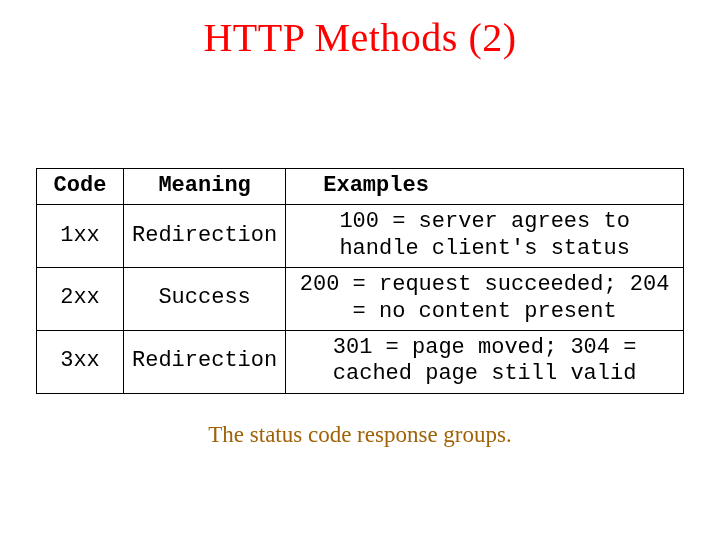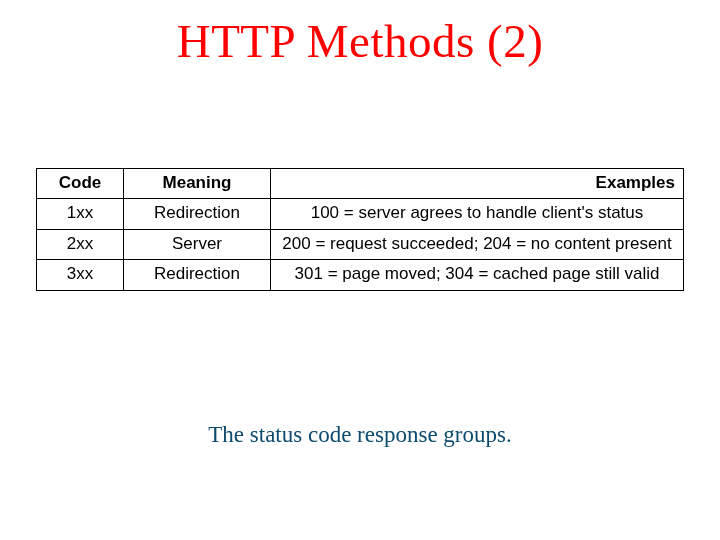--- a/index.html
+++ b/index.html
@@ -12,69 +12,69 @@
     color: #000;
   }
   .slide {
     width: 720px;
     height: 540px;
     position: relative;
     box-sizing: border-box;
   }
   .title {
     text-align: center;
-    font-size: 47px;
+    font-size: 40px;
     color: #ff0000;
     margin: 0;
     padding-top: 14px;
     font-weight: normal;
     letter-spacing: 0.5px;
   }
   .table-wrap {
     position: absolute;
     top: 168px;
     left: 36px;
     right: 36px;
   }
   table {
     border-collapse: collapse;
     width: 100%;
-    font-family: Liberation Sans, sans-serif;
-    font-size: 17px;
+    font-family: Liberation Mono, monospace;
+    font-size: 22px;
   }
   th, td {
     border: 1px solid #000;
     padding: 4px 8px 5px 8px;
     text-align: center;
     vertical-align: middle;
     line-height: 1.2;
   }
   th {
     font-weight: bold;
   }
   th.code-h, td.code-c {
     text-align: center;
     width: 70px;
   }
   th.meaning-h, td.meaning-c {
     width: 130px;
   }
   th.examples-h {
-    text-align: right;
+    text-align: left;
     padding-left: 37px;
   }
   .caption {
     position: absolute;
     left: 0;
     right: 0;
     top: 422px;
     text-align: center;
     font-size: 23px;
     font-family: "Times New Roman", Times, serif;
-    color: #0c4a6e;
+    color: #a16207;
   }
 </style>
 </head>
 <body>
 
 <div class="slide">
   <h1 class="title">HTTP Methods (2)</h1>
 
   <div class="table-wrap">
     <table>
@@ -86,21 +86,21 @@
         </tr>
       </thead>
       <tbody>
         <tr>
           <td class="code-c">1xx</td>
           <td class="meaning-c">Redirection</td>
           <td>100 = server agrees to handle client's status</td>
         </tr>
         <tr>
           <td class="code-c">2xx</td>
-          <td class="meaning-c">Server</td>
+          <td class="meaning-c">Success</td>
           <td>200 = request succeeded; 204 = no content present</td>
         </tr>
         <tr>
           <td class="code-c">3xx</td>
           <td class="meaning-c">Redirection</td>
           <td>301 = page moved; 304 = cached page still valid</td>
         </tr>
       </tbody>
     </table>
   </div>

